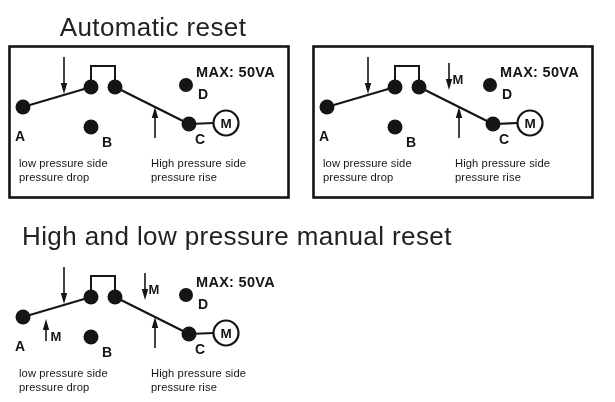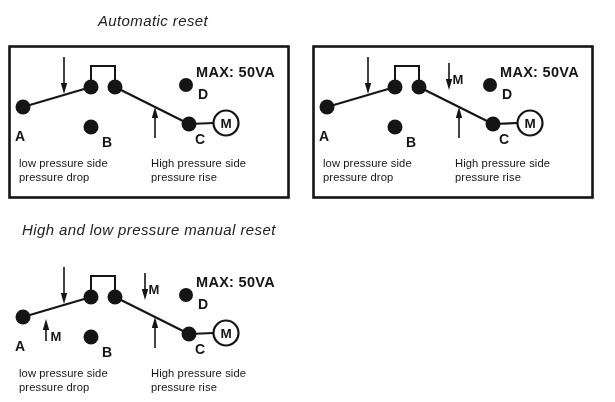--- a/index.html
+++ b/index.html
@@ -1,22 +1,22 @@
 <!DOCTYPE html>
 <html><head>
 <meta charset="utf-8">
 <style>
   html,body{margin:0;padding:0;background:#fff;}
   #page{
     position:relative;width:615px;height:402px;background:#ffffff;
     font-family:"Liberation Sans", sans-serif;color:#1c1c1c;overflow:hidden;
   }
   .diagram-title{
-    position:absolute;margin:0;font-size:15px;font-weight:400;
-    letter-spacing:0.4px;color:#222;white-space:nowrap;font-style:italic;
+    position:absolute;margin:0;font-size:26px;font-weight:400;
+    letter-spacing:0.4px;color:#222;white-space:nowrap;
   }
   #title-1{left:8px;top:12px;width:290px;text-align:center;}
   #title-2{left:306px;top:12px;width:306px;text-align:center;}
   #title-3{left:22px;top:221px;text-align:right;}
   svg.circuit{position:absolute;overflow:visible;}
   #svg-1{left:8px;top:45px;}
   #svg-2{left:312px;top:45px;}
   #svg-3{left:8px;top:255px;}
   svg.circuit text{fill:#151515;font-family:"Liberation Sans", sans-serif;}
   svg.circuit .term-lbl{font-size:14px;font-weight:700;}

